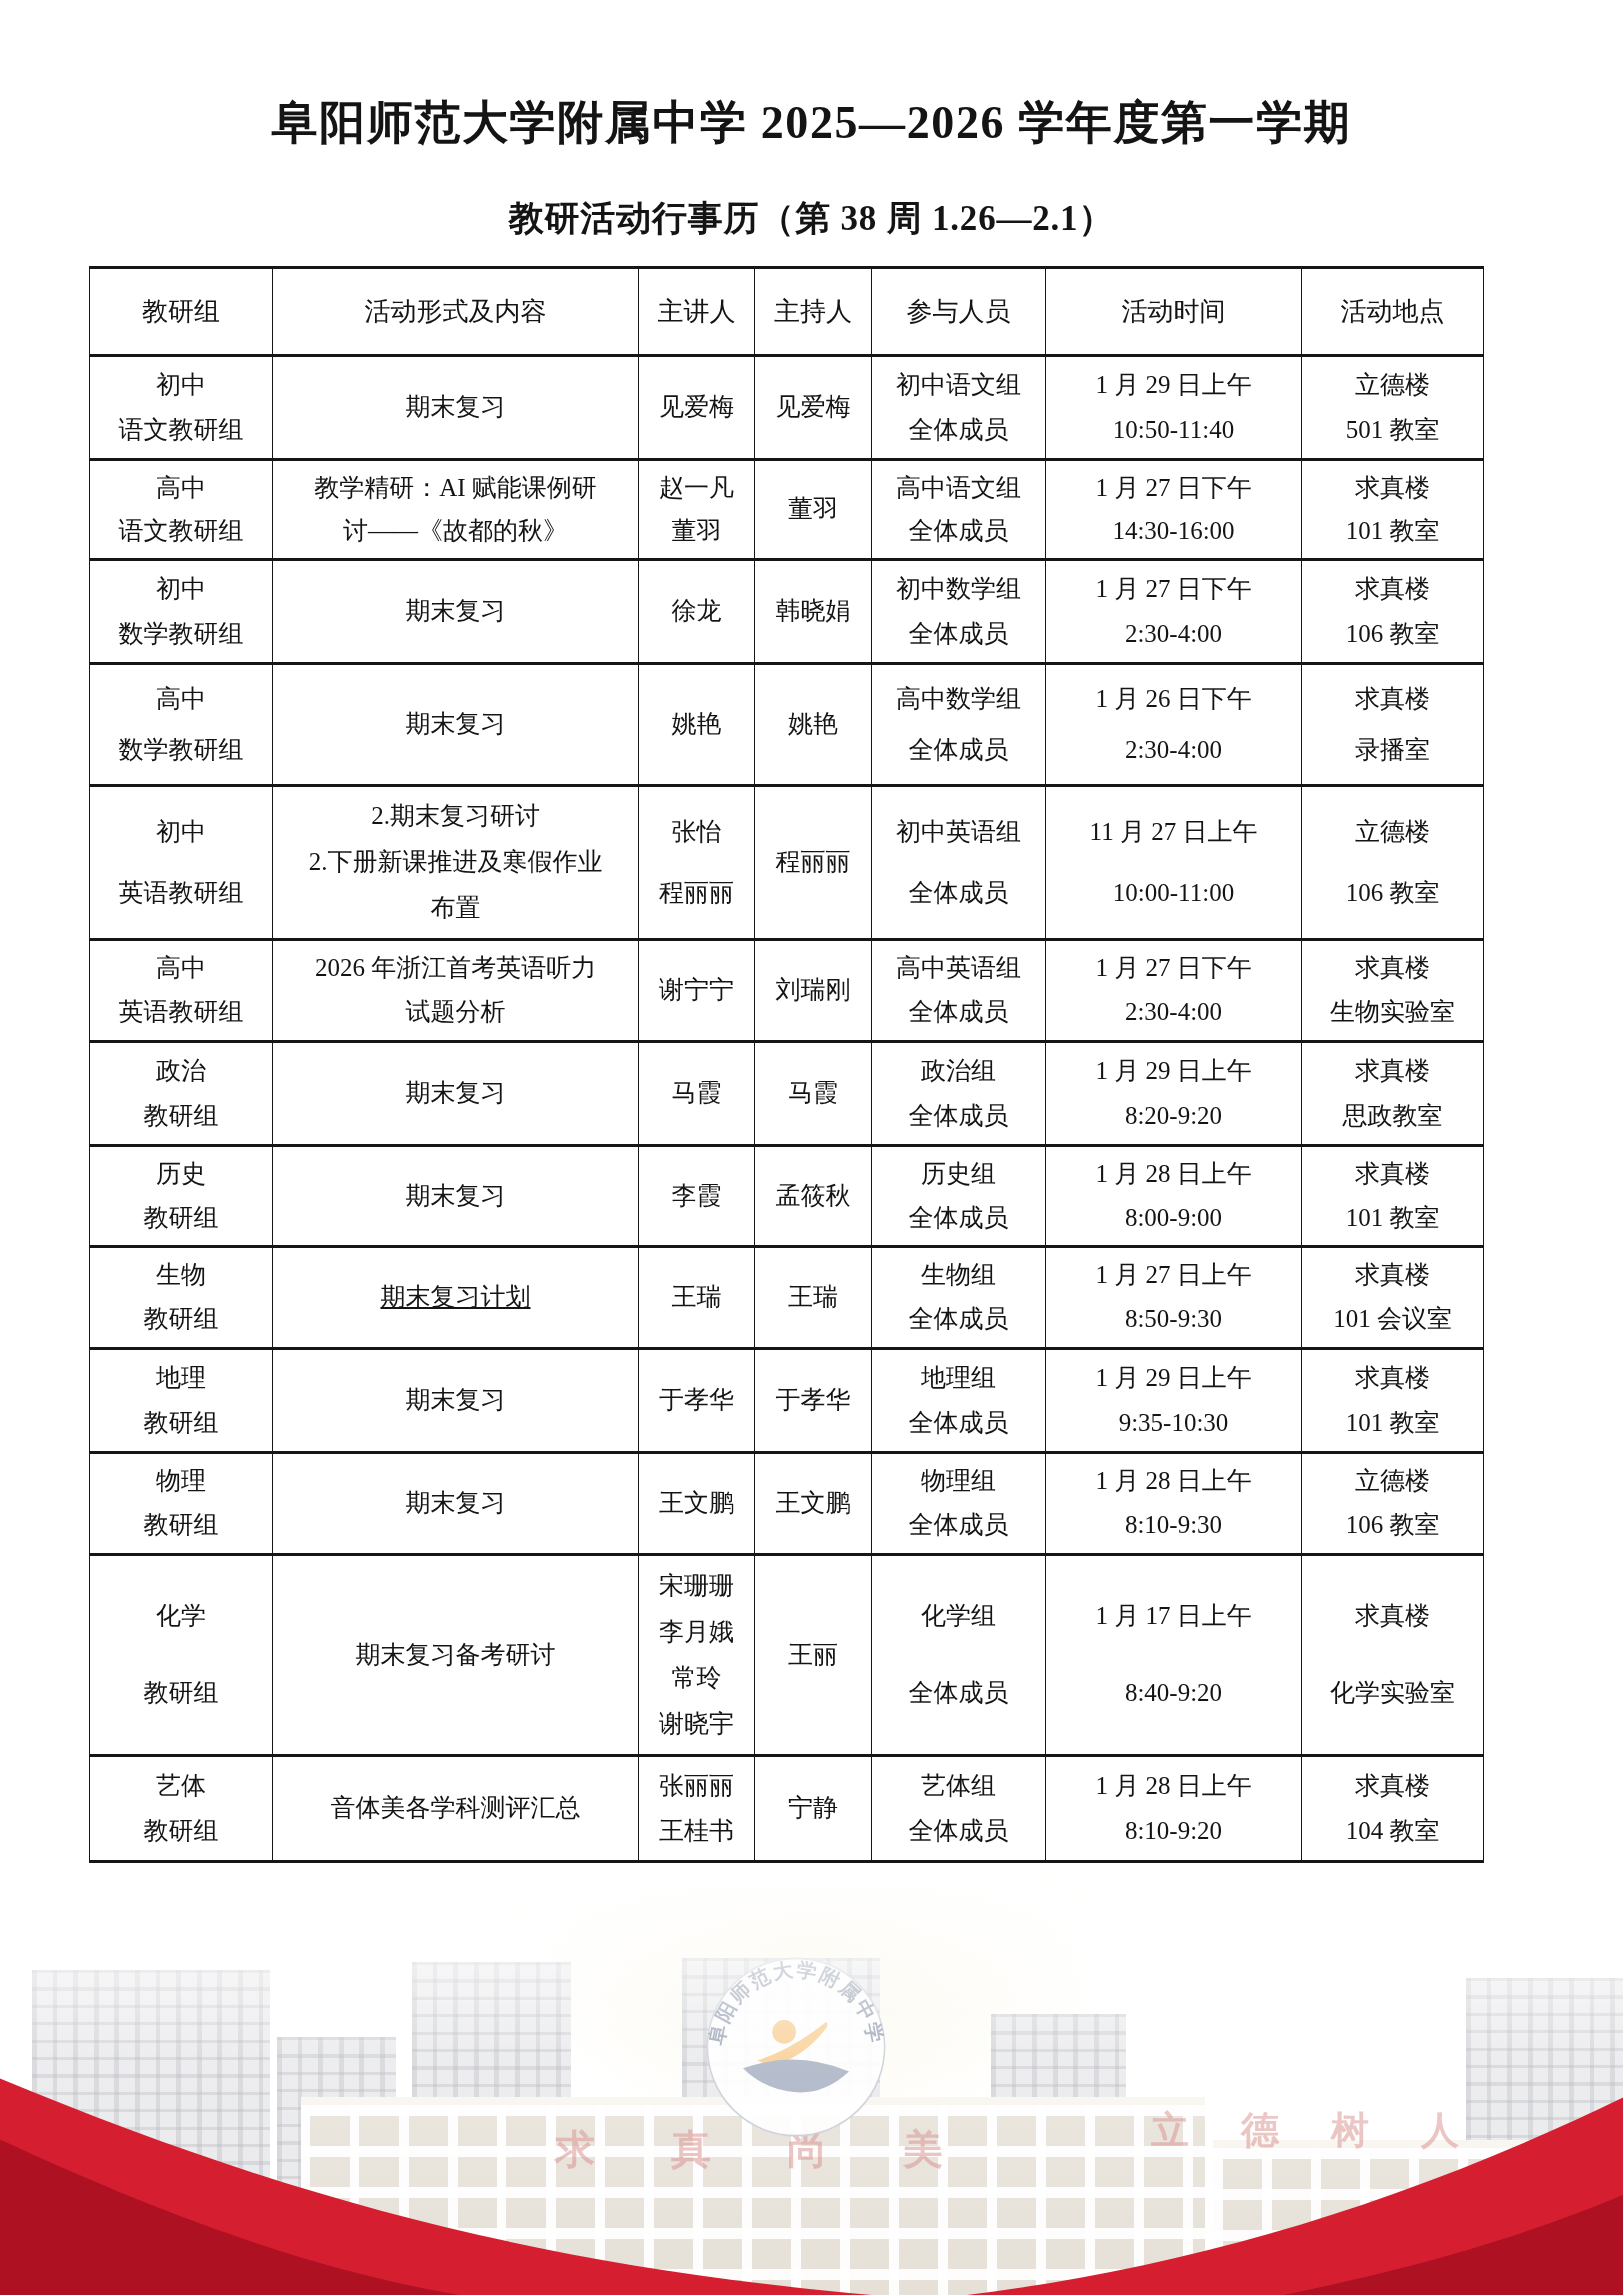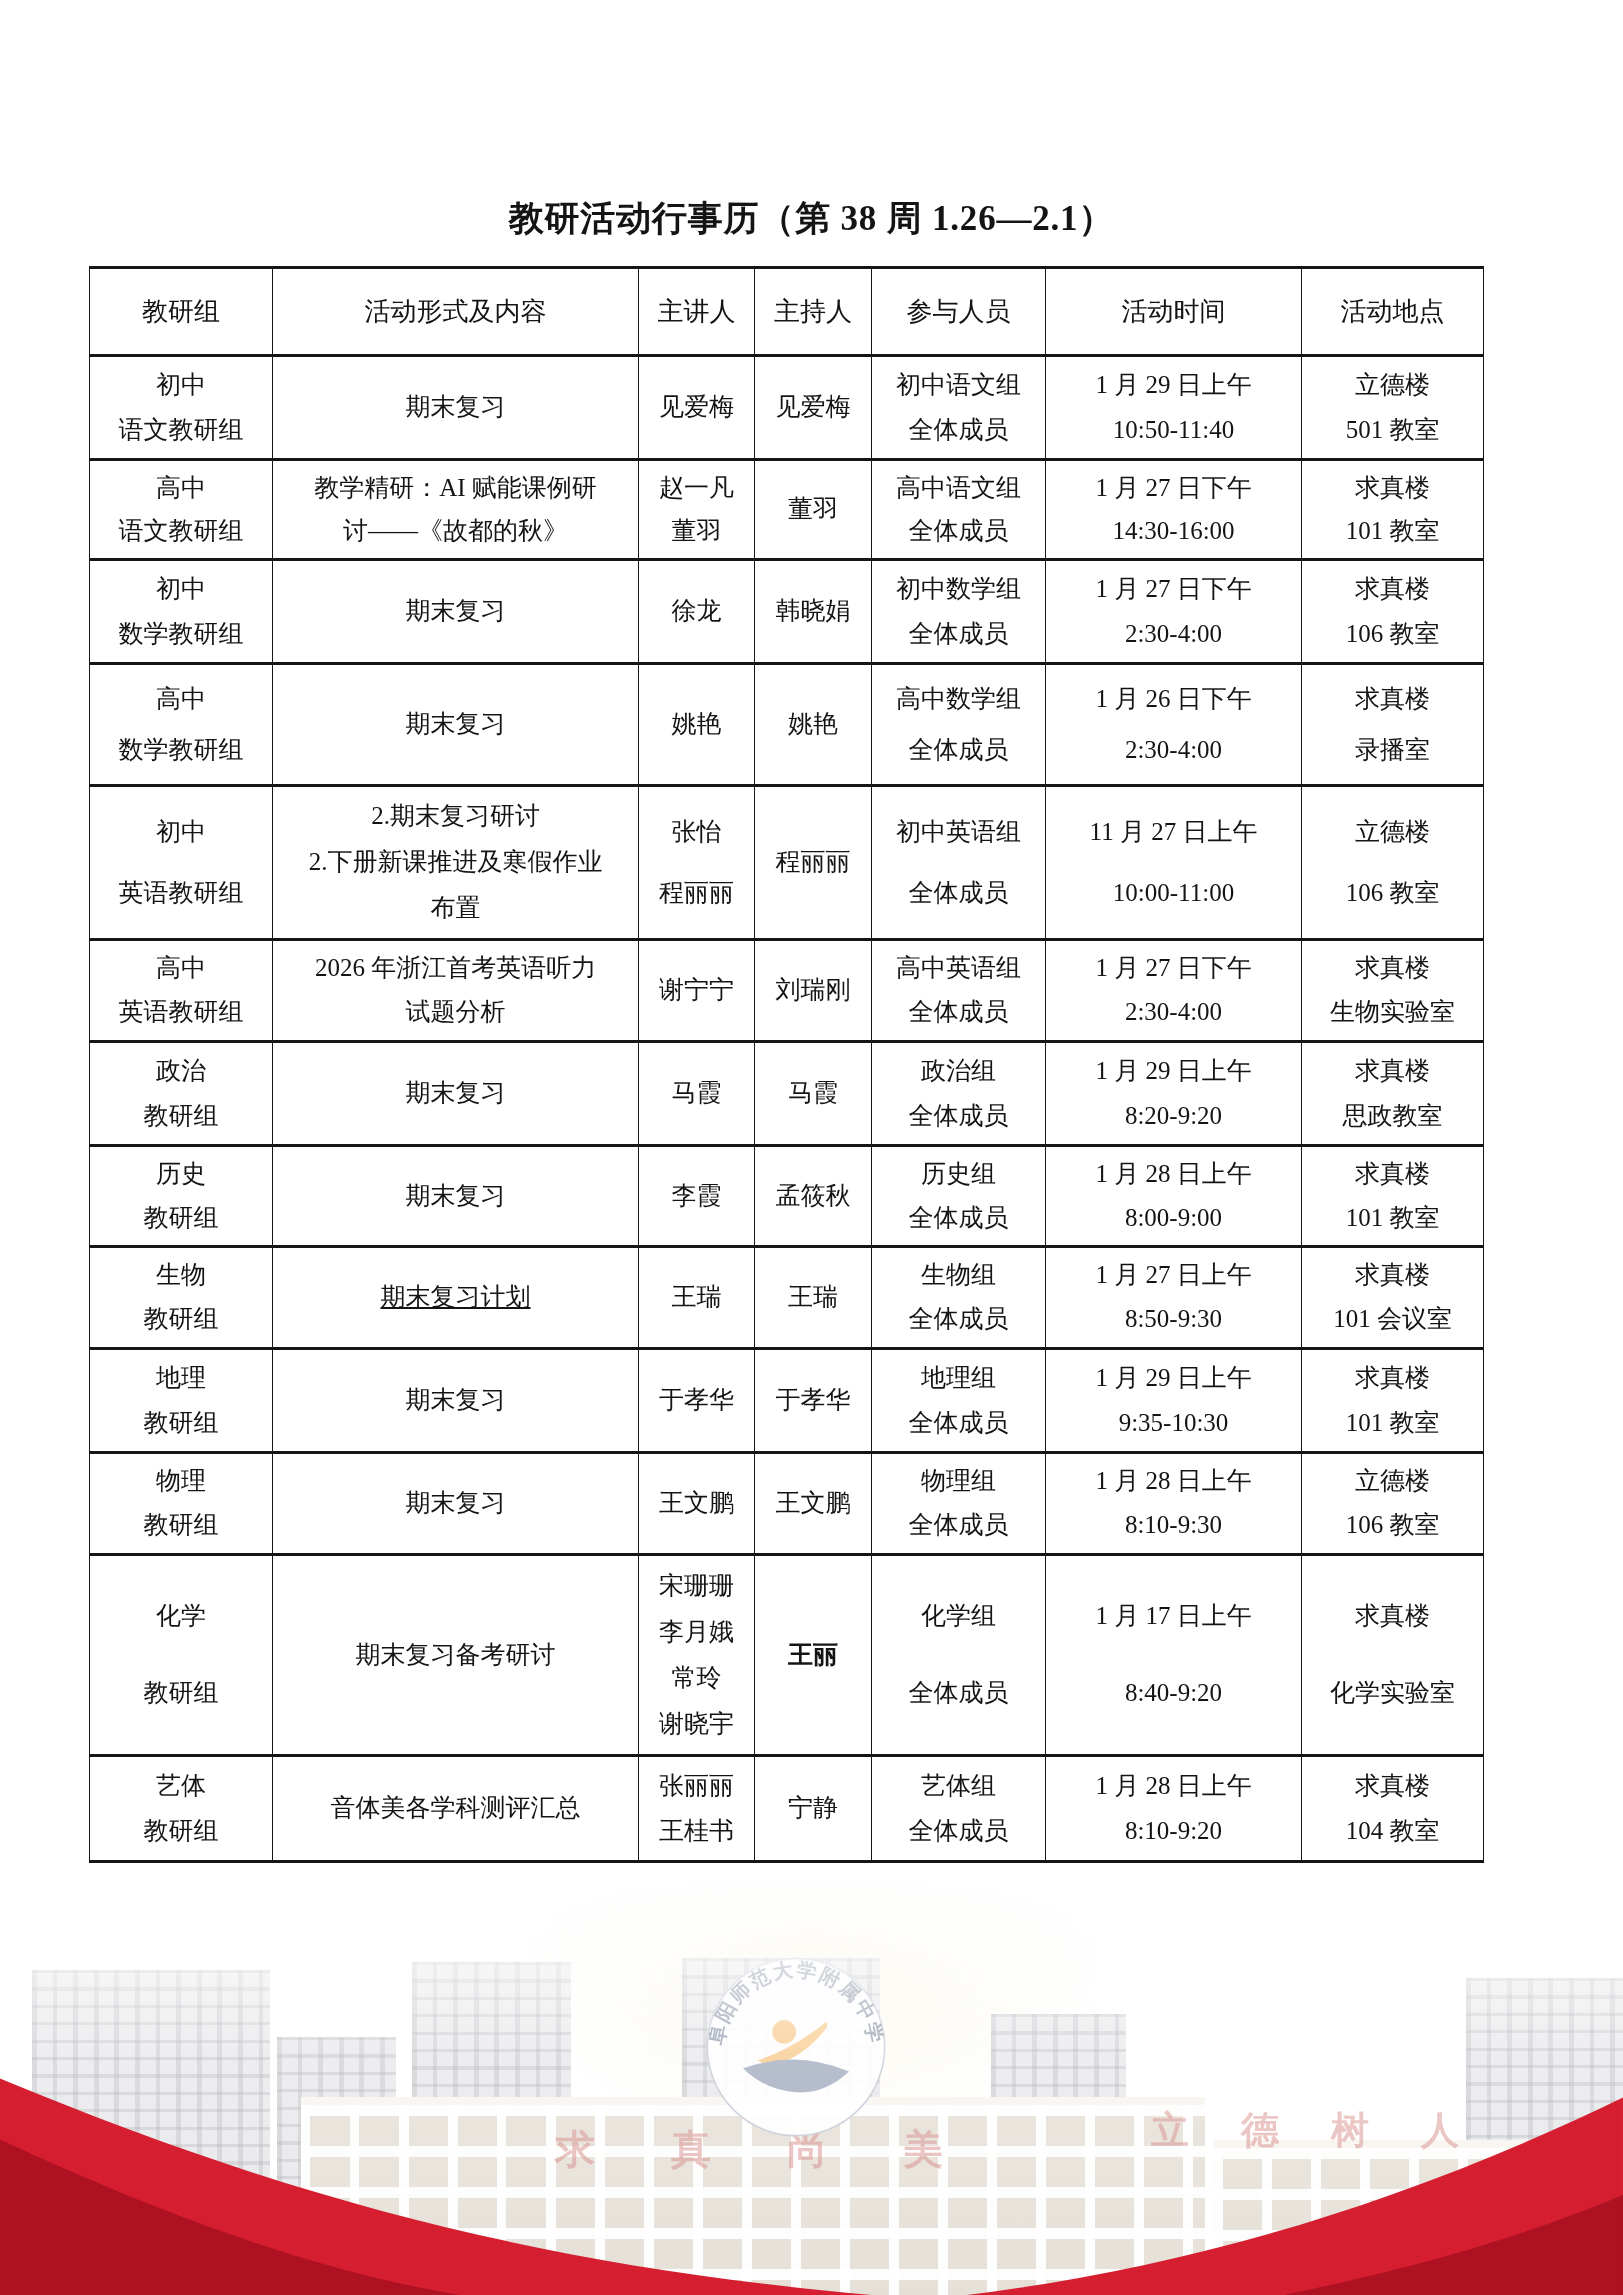--- a/index.html
+++ b/index.html
@@ -62,20 +62,21 @@
     background:linear-gradient(to bottom, rgba(255,255,255,1) 0%, rgba(255,255,255,.82) 20%,
                rgba(255,255,255,.55) 45%, rgba(255,255,255,.45) 100%);
   }
   .waves { position:absolute; inset:0; }
 </style>
 </head>
 <body>
 
 <div class="page">
 
+  <div class="title">阜阳师范大学附属中学 2025—2026 学年度第一学期</div>
   <div class="subtitle">教研活动行事历（第 38 周  1.26—2.1）</div>
 
   <table class="schedule">
     <colgroup>
       <col style="width:183px">
         <col style="width:366px">
         <col style="width:116px">
       <col style="width:117px">
         <col style="width:174px">
         <col style="width:256px">
@@ -563,21 +564,21 @@
             </div>
           </td>
           <td style="height: 198px;">
             <div class="cell">
               <div class="line">宋珊珊</div>
               <div class="line">李月娥</div>
               <div class="line">常玲</div>
               <div class="line">谢晓宇</div>
             </div>
           </td>
-          <td style="height: 198px; font-weight: bold;">
+          <td style="height: 198px;">
             <div class="cell">
               <div class="line">王丽</div>
             </div>
           </td>
           <td style="height: 198px; margin-top: 47px;">
             <div class="cell">
               <div class="line">化学组</div>
               <div class="line">全体成员</div>
             </div>
           </td>

